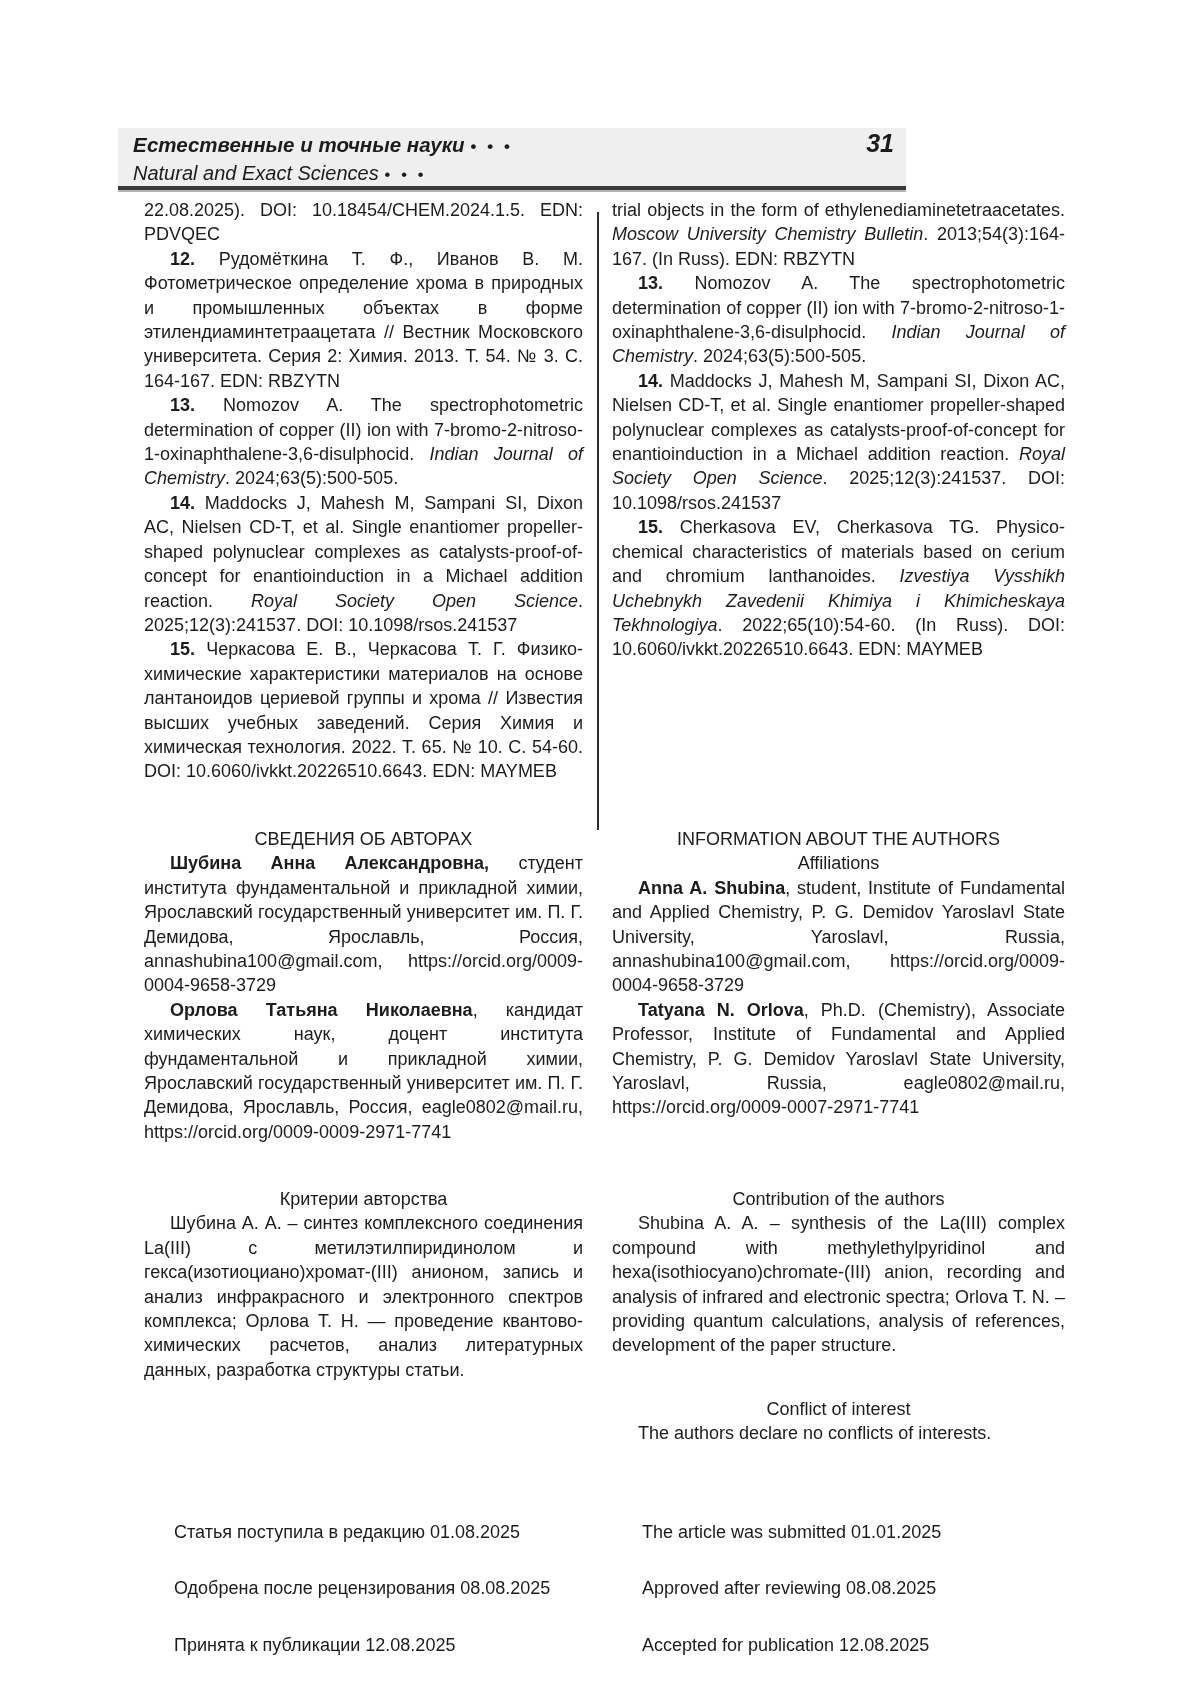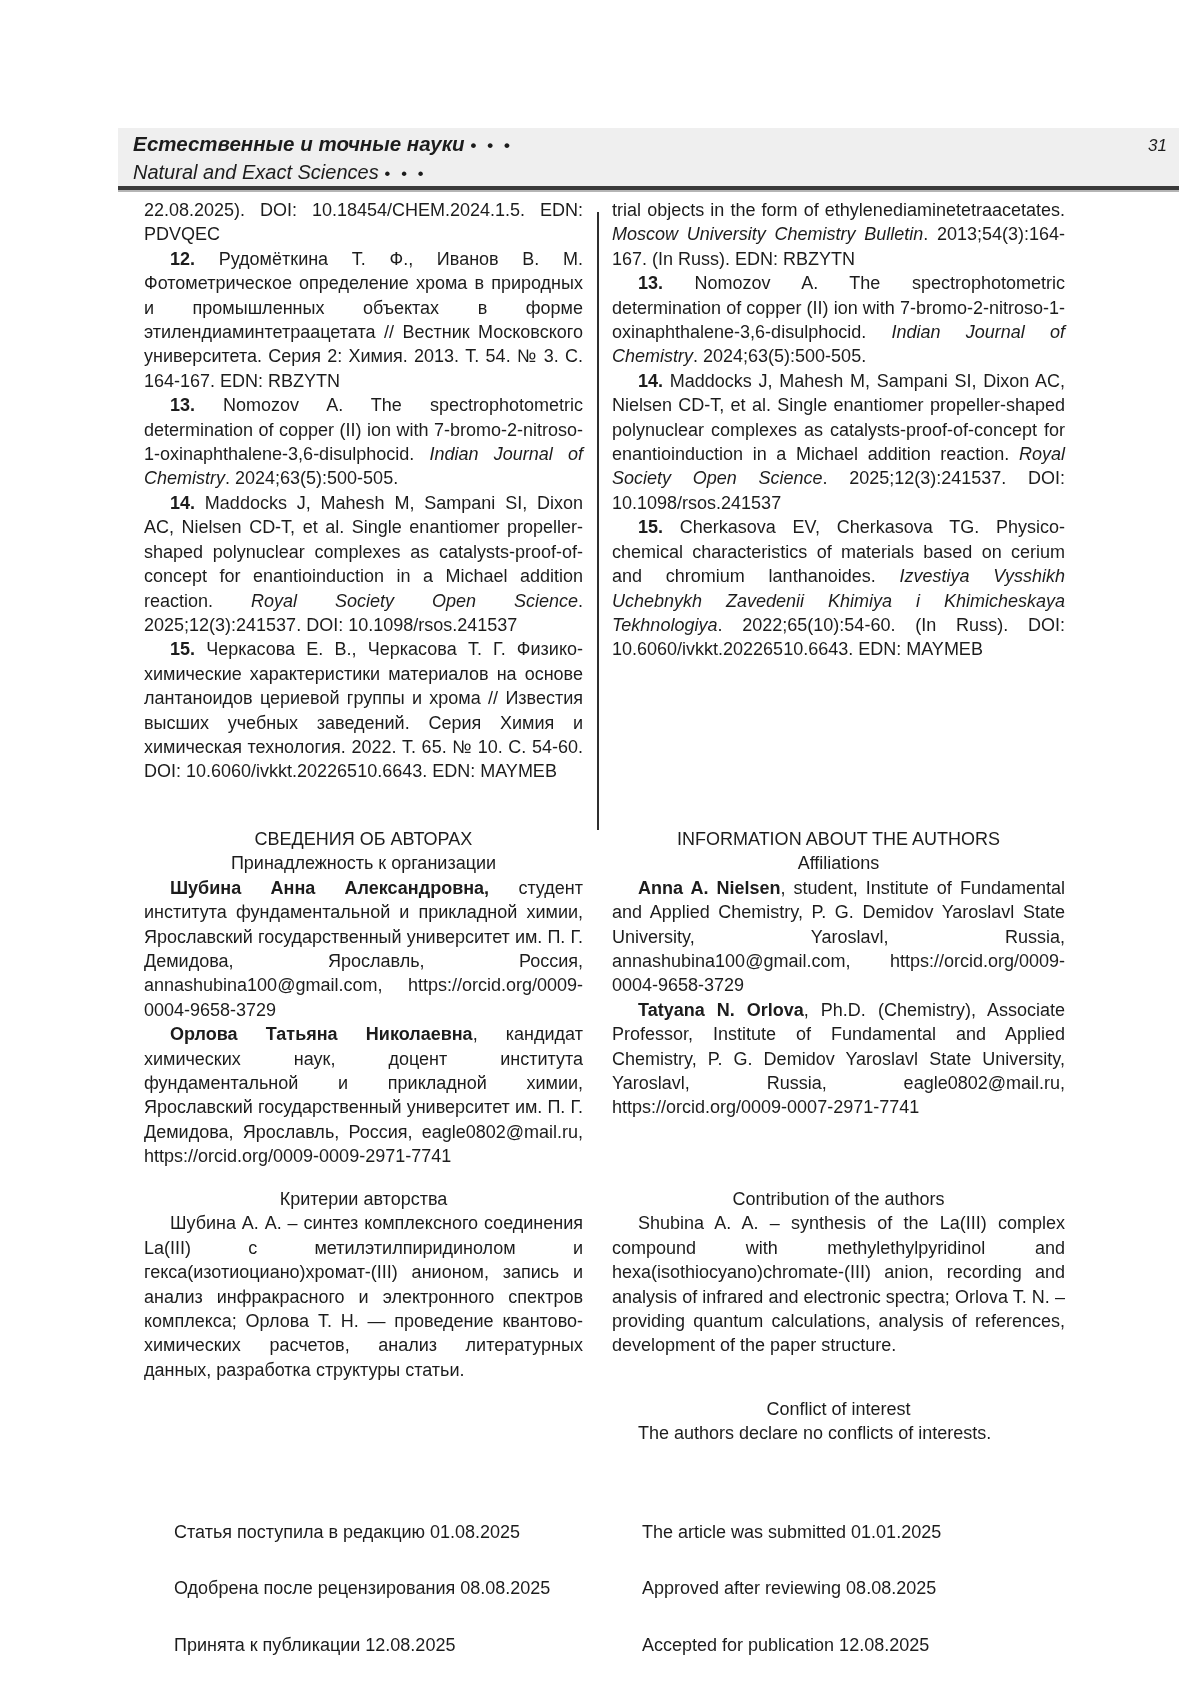--- a/index.html
+++ b/index.html
@@ -3,29 +3,29 @@
 <meta charset="utf-8">
 <style>
   html,body{margin:0;padding:0;background:#ffffff;}
   .page{
     position:relative;width:1200px;height:1697px;background:#ffffff;
     font-family:"Liberation Sans", sans-serif;color:#1c1c1c;
     font-size:18px;line-height:24.4px;overflow:hidden;
   }
   
   .hdr{
-    position:absolute;left:118px;top:128px;width:1061px;height:62px;
+    position:absolute;left:118px;top:128px;width:788px;height:62px;
     box-sizing:border-box;background:#efefef;
     border-bottom:4px solid #3a3a3a;box-shadow:0 2px 0 0 #b5b5b5;
     padding:2px 12px 0 15px;
   }
   .hdr-row{display:flex;justify-content:space-between;align-items:baseline;line-height:27px;}
   .hdr-ru{font-weight:bold;font-style:italic;font-size:20.5px;white-space:nowrap;}
   .hdr-en{font-style:italic;font-size:20px;line-height:27px;white-space:nowrap;}
-  .hdr-page{font-weight:normal;font-style:italic;font-size:17px;}
+  .hdr-page{font-weight:bold;font-style:italic;font-size:25px;}
   .dots{letter-spacing:3px;font-size:17px;}
   
   .vdivider{position:absolute;left:597px;top:212px;width:2px;height:618px;background:#2f2f2f;}
   
   .blk{position:absolute;box-sizing:border-box;}
   .col-l{left:144px;width:439px;}
   .col-r{left:612px;width:453px;}
   .blk p{margin:0;}
   .p{text-align:justify;text-indent:26px;}
   .p0{text-align:justify;text-indent:0;}
@@ -66,29 +66,28 @@
 
   <div class="blk col-r" style="top:198px;" lang="en">
     <p class="p0"><span>trial objects in the form of ethylenediaminetetraacetates. </span><span class="i">Moscow University Chemistry Bulletin</span><span>. 2013;54(3):164-167. (In Russ). EDN: RBZYTN</span></p>
     <p class="p"><span class="b">13.</span><span> Nomozov A. The spectrophotometric determination of copper (II) ion with 7-bromo-2-nitroso-1-oxinaphthalene-3,6-disulphocid. </span><span class="i">Indian Journal of Chemistry</span><span>. 2024;63(5):500-505.</span></p>
     <p class="p"><span class="b">14.</span><span> Maddocks J, Mahesh M, Sampani SI, Dixon AC, Nielsen CD-T, et al. Single enantiomer propeller-shaped polynuclear complexes as catalysts-proof-of-concept for enantioinduction in a Michael addition reaction. </span><span class="i">Royal Society Open Science</span><span>. 2025;12(3):241537. DOI: 10.1098/rsos.241537</span></p>
     <p class="p"><span class="b">15.</span><span> Cherkasova EV, Cherkasova TG. Physico-chemical characteristics of materials based on cerium and chromium lanthanoides. </span><span class="i">Izvestiya Vysshikh Uchebnykh Zavedenii Khimiya i Khimicheskaya Tekhnologiya</span><span>. 2022;65(10):54-60. (In Russ). DOI: 10.6060/ivkkt.20226510.6643. EDN: MAYMEB</span></p>
   </div>
 
   <div class="blk col-l" style="top:827px;" lang="ru">
     <p class="hd">СВЕДЕНИЯ ОБ АВТОРАХ</p>
-    <p class="hd">Принадлежность к организации</p>
     <p class="p"><span class="b">Шубина Анна Александровна,</span><span> студент института фундаментальной и прикладной химии, Ярославский государственный университет им. П. Г. Демидова, Ярославль, Россия, annashubina100@gmail.com, https://orcid.org/0009-0004-9658-3729</span></p>
     <p class="p"><span class="b">Орлова Татьяна Николаевна</span><span>, кандидат химических наук, доцент института фундаментальной и прикладной химии, Ярославский государственный университет им. П. Г. Демидова, Ярославль, Россия, eagle0802@mail.ru, https://orcid.org/0009-0009-2971-7741</span></p>
   </div>
 
   <div class="blk col-r" style="top:827px;" lang="en">
     <p class="hd">INFORMATION ABOUT THE AUTHORS</p>
     <p class="hd">Affiliations</p>
-    <p class="p"><span class="b">Anna A. Nielsen</span><span>, student, Institute of Fundamental and Applied Chemistry, P. G. Demidov Yaroslavl State University, Yaroslavl, Russia, annashubina100@gmail.com, https://orcid.org/0009-0004-9658-3729</span></p>
+    <p class="p"><span class="b">Anna A. Shubina</span><span>, student, Institute of Fundamental and Applied Chemistry, P. G. Demidov Yaroslavl State University, Yaroslavl, Russia, annashubina100@gmail.com, https://orcid.org/0009-0004-9658-3729</span></p>
     <p class="p"><span class="b">Tatyana N. Orlova</span><span>, Ph.D. (Chemistry), Associate Professor, Institute of Fundamental and Applied Chemistry, P. G. Demidov Yaroslavl State University, Yaroslavl, Russia, eagle0802@mail.ru, https://orcid.org/0009-0007-2971-7741</span></p>
   </div>
 
   <div class="blk col-l" style="top:1187px;" lang="ru">
     <p class="hd">Критерии авторства</p>
     <p class="p">Шубина А. А. – синтез комплексного соединения La(III) с метилэтилпиридинолом и гекса(изотиоциано)хромат-(III) анионом, запись и анализ инфракрасного и электронного спектров комплекса; Орлова Т. Н. — проведение квантово-химических расчетов, анализ литературных данных, разработка структуры статьи.</p>
   </div>
 
   <div class="blk col-r" style="top:1187px;" lang="en">
     <p class="hd">Contribution of the authors</p>

